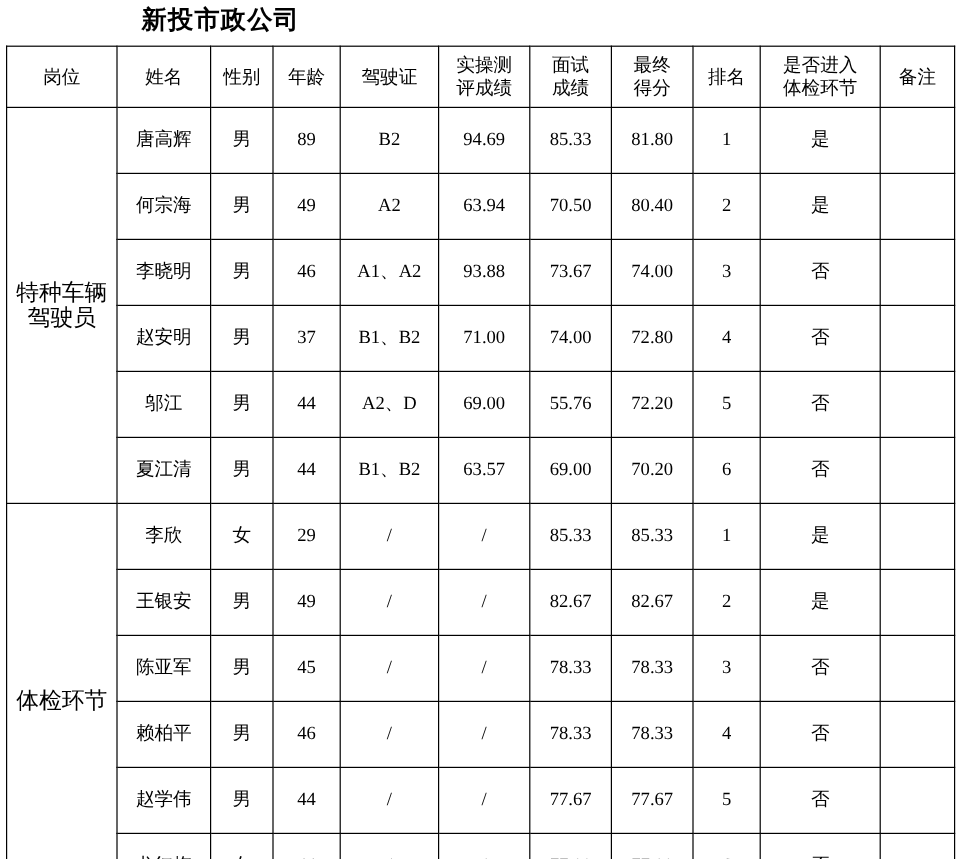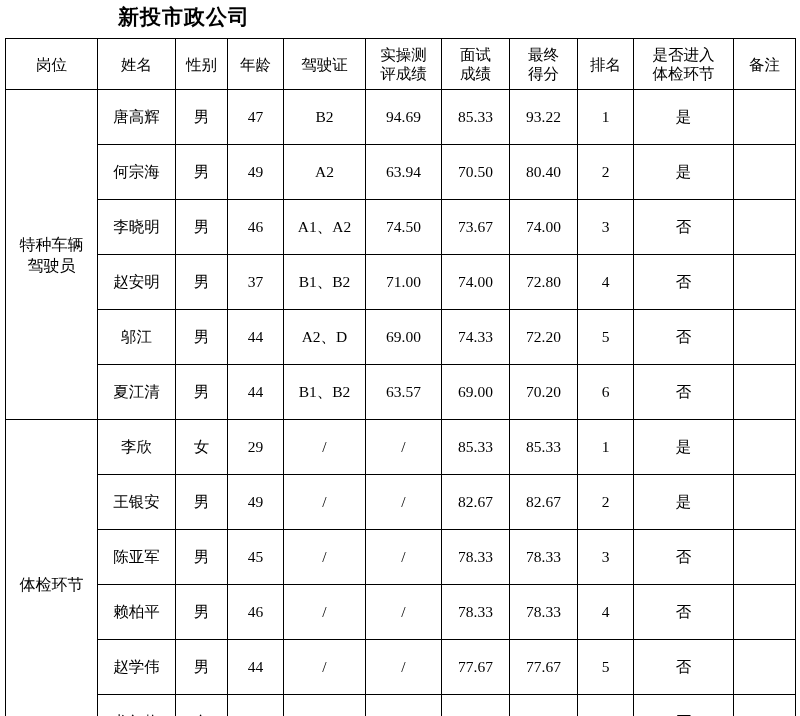--- a/index.html
+++ b/index.html
@@ -49,21 +49,21 @@
     font-size: 15.5px;
     line-height: 19px;
     font-family: "Liberation Serif", "DejaVu Serif", serif;
   }
   tbody td {
     height: 54px;
     font-size: 15.5px;
     line-height: 20px;
   }
   td.group-cell {
-    font-size: 16px;
+    font-size: 19px;
     line-height: 21px;
   }
   .two-line {
     display: block;
   }
   .nowrap {
     white-space: nowrap;
   }
   
   col.c-pos    { width: 92px; }
@@ -128,25 +128,25 @@
     </thead>
     <tbody>
 
       <tr>
         <td class="group-cell" rowspan="6">
           <span class="two-line nowrap">特种车辆</span>
           <span class="two-line nowrap">驾驶员</span>
         </td>
         <td>唐高辉</td>
         <td>男</td>
-        <td>47</td>
+        <td>89</td>
         <td>B2</td>
         <td>94.69</td>
         <td>85.33</td>
-        <td>93.22</td>
+        <td>81.80</td>
         <td>1</td>
         <td>是</td>
         <td></td>
       </tr>
       <tr>
         <td>何宗海</td>
         <td>男</td>
         <td>49</td>
         <td>A2</td>
         <td>63.94</td>
@@ -154,21 +154,21 @@
         <td>80.40</td>
         <td>2</td>
         <td>是</td>
         <td></td>
       </tr>
       <tr>
         <td>李晓明</td>
         <td>男</td>
         <td>46</td>
         <td>A1、A2</td>
-        <td>74.50</td>
+        <td>93.88</td>
         <td>73.67</td>
         <td>74.00</td>
         <td>3</td>
         <td>否</td>
         <td></td>
       </tr>
       <tr>
         <td>赵安明</td>
         <td>男</td>
         <td>37</td>
@@ -179,21 +179,21 @@
         <td>4</td>
         <td>否</td>
         <td></td>
       </tr>
       <tr>
         <td>邬江</td>
         <td>男</td>
         <td>44</td>
         <td>A2、D</td>
         <td>69.00</td>
-        <td>74.33</td>
+        <td>55.76</td>
         <td>72.20</td>
         <td>5</td>
         <td>否</td>
         <td></td>
       </tr>
       <tr>
         <td>夏江清</td>
         <td>男</td>
         <td>44</td>
         <td>B1、B2</td>

